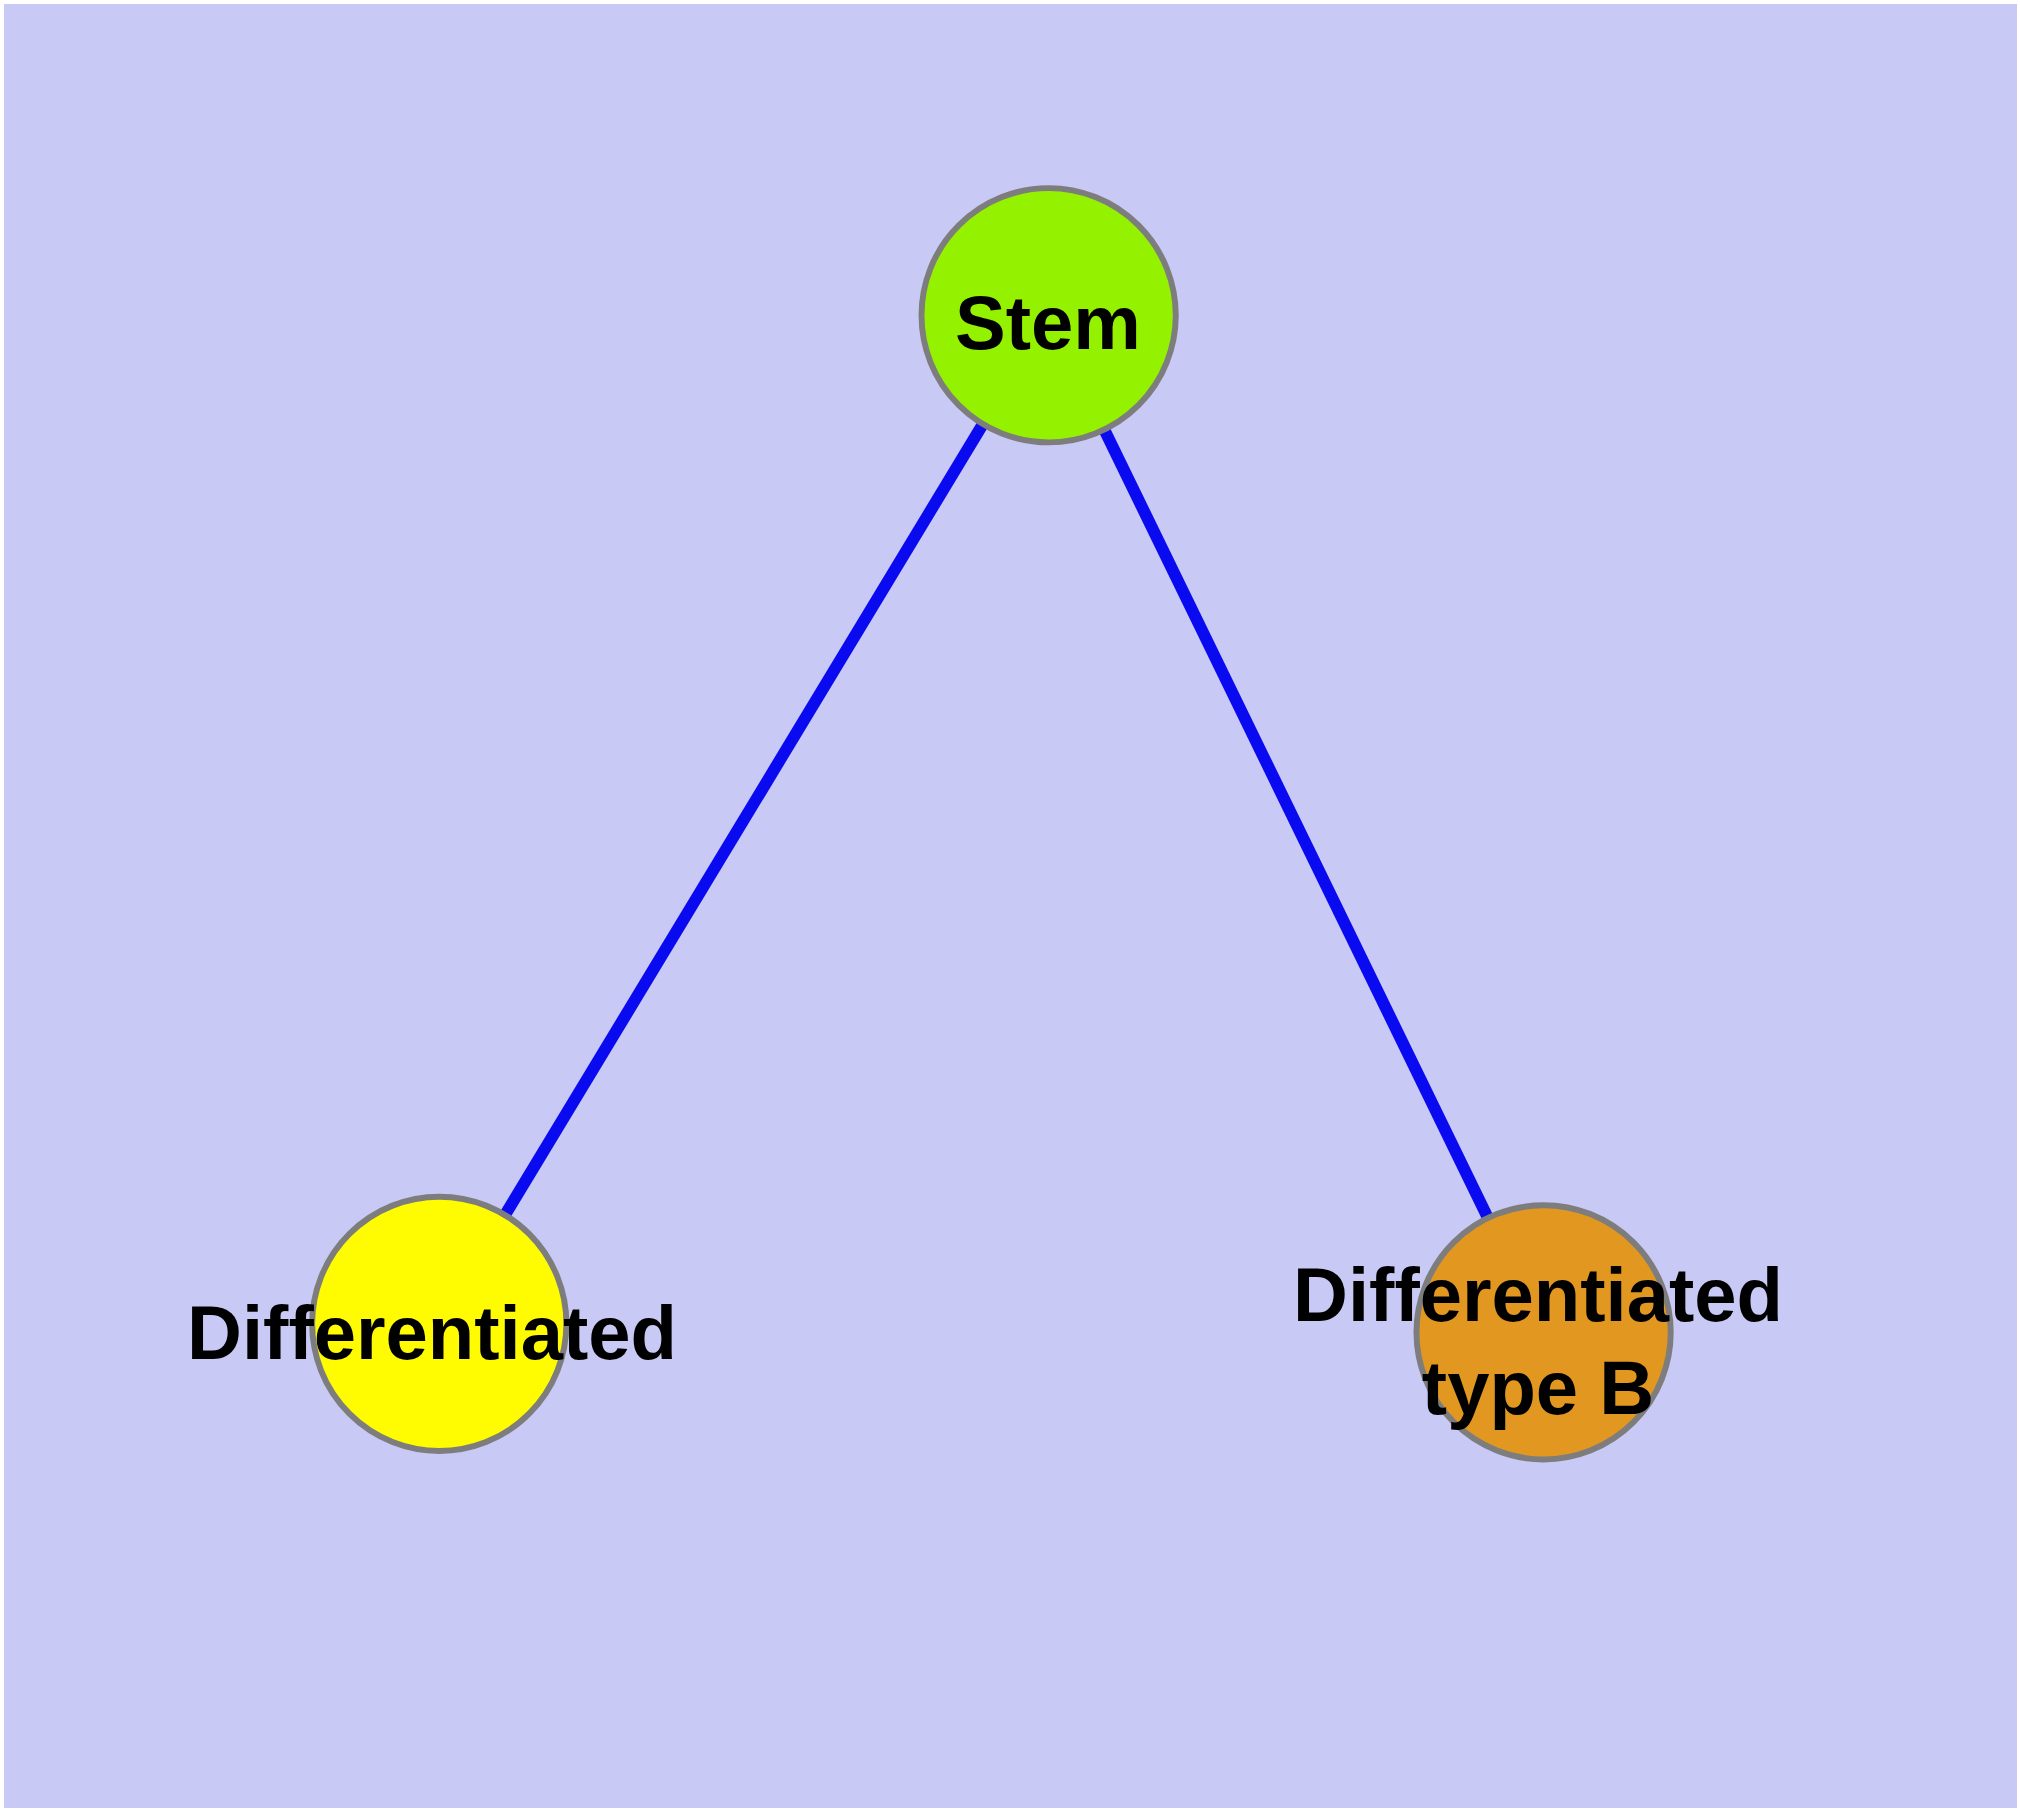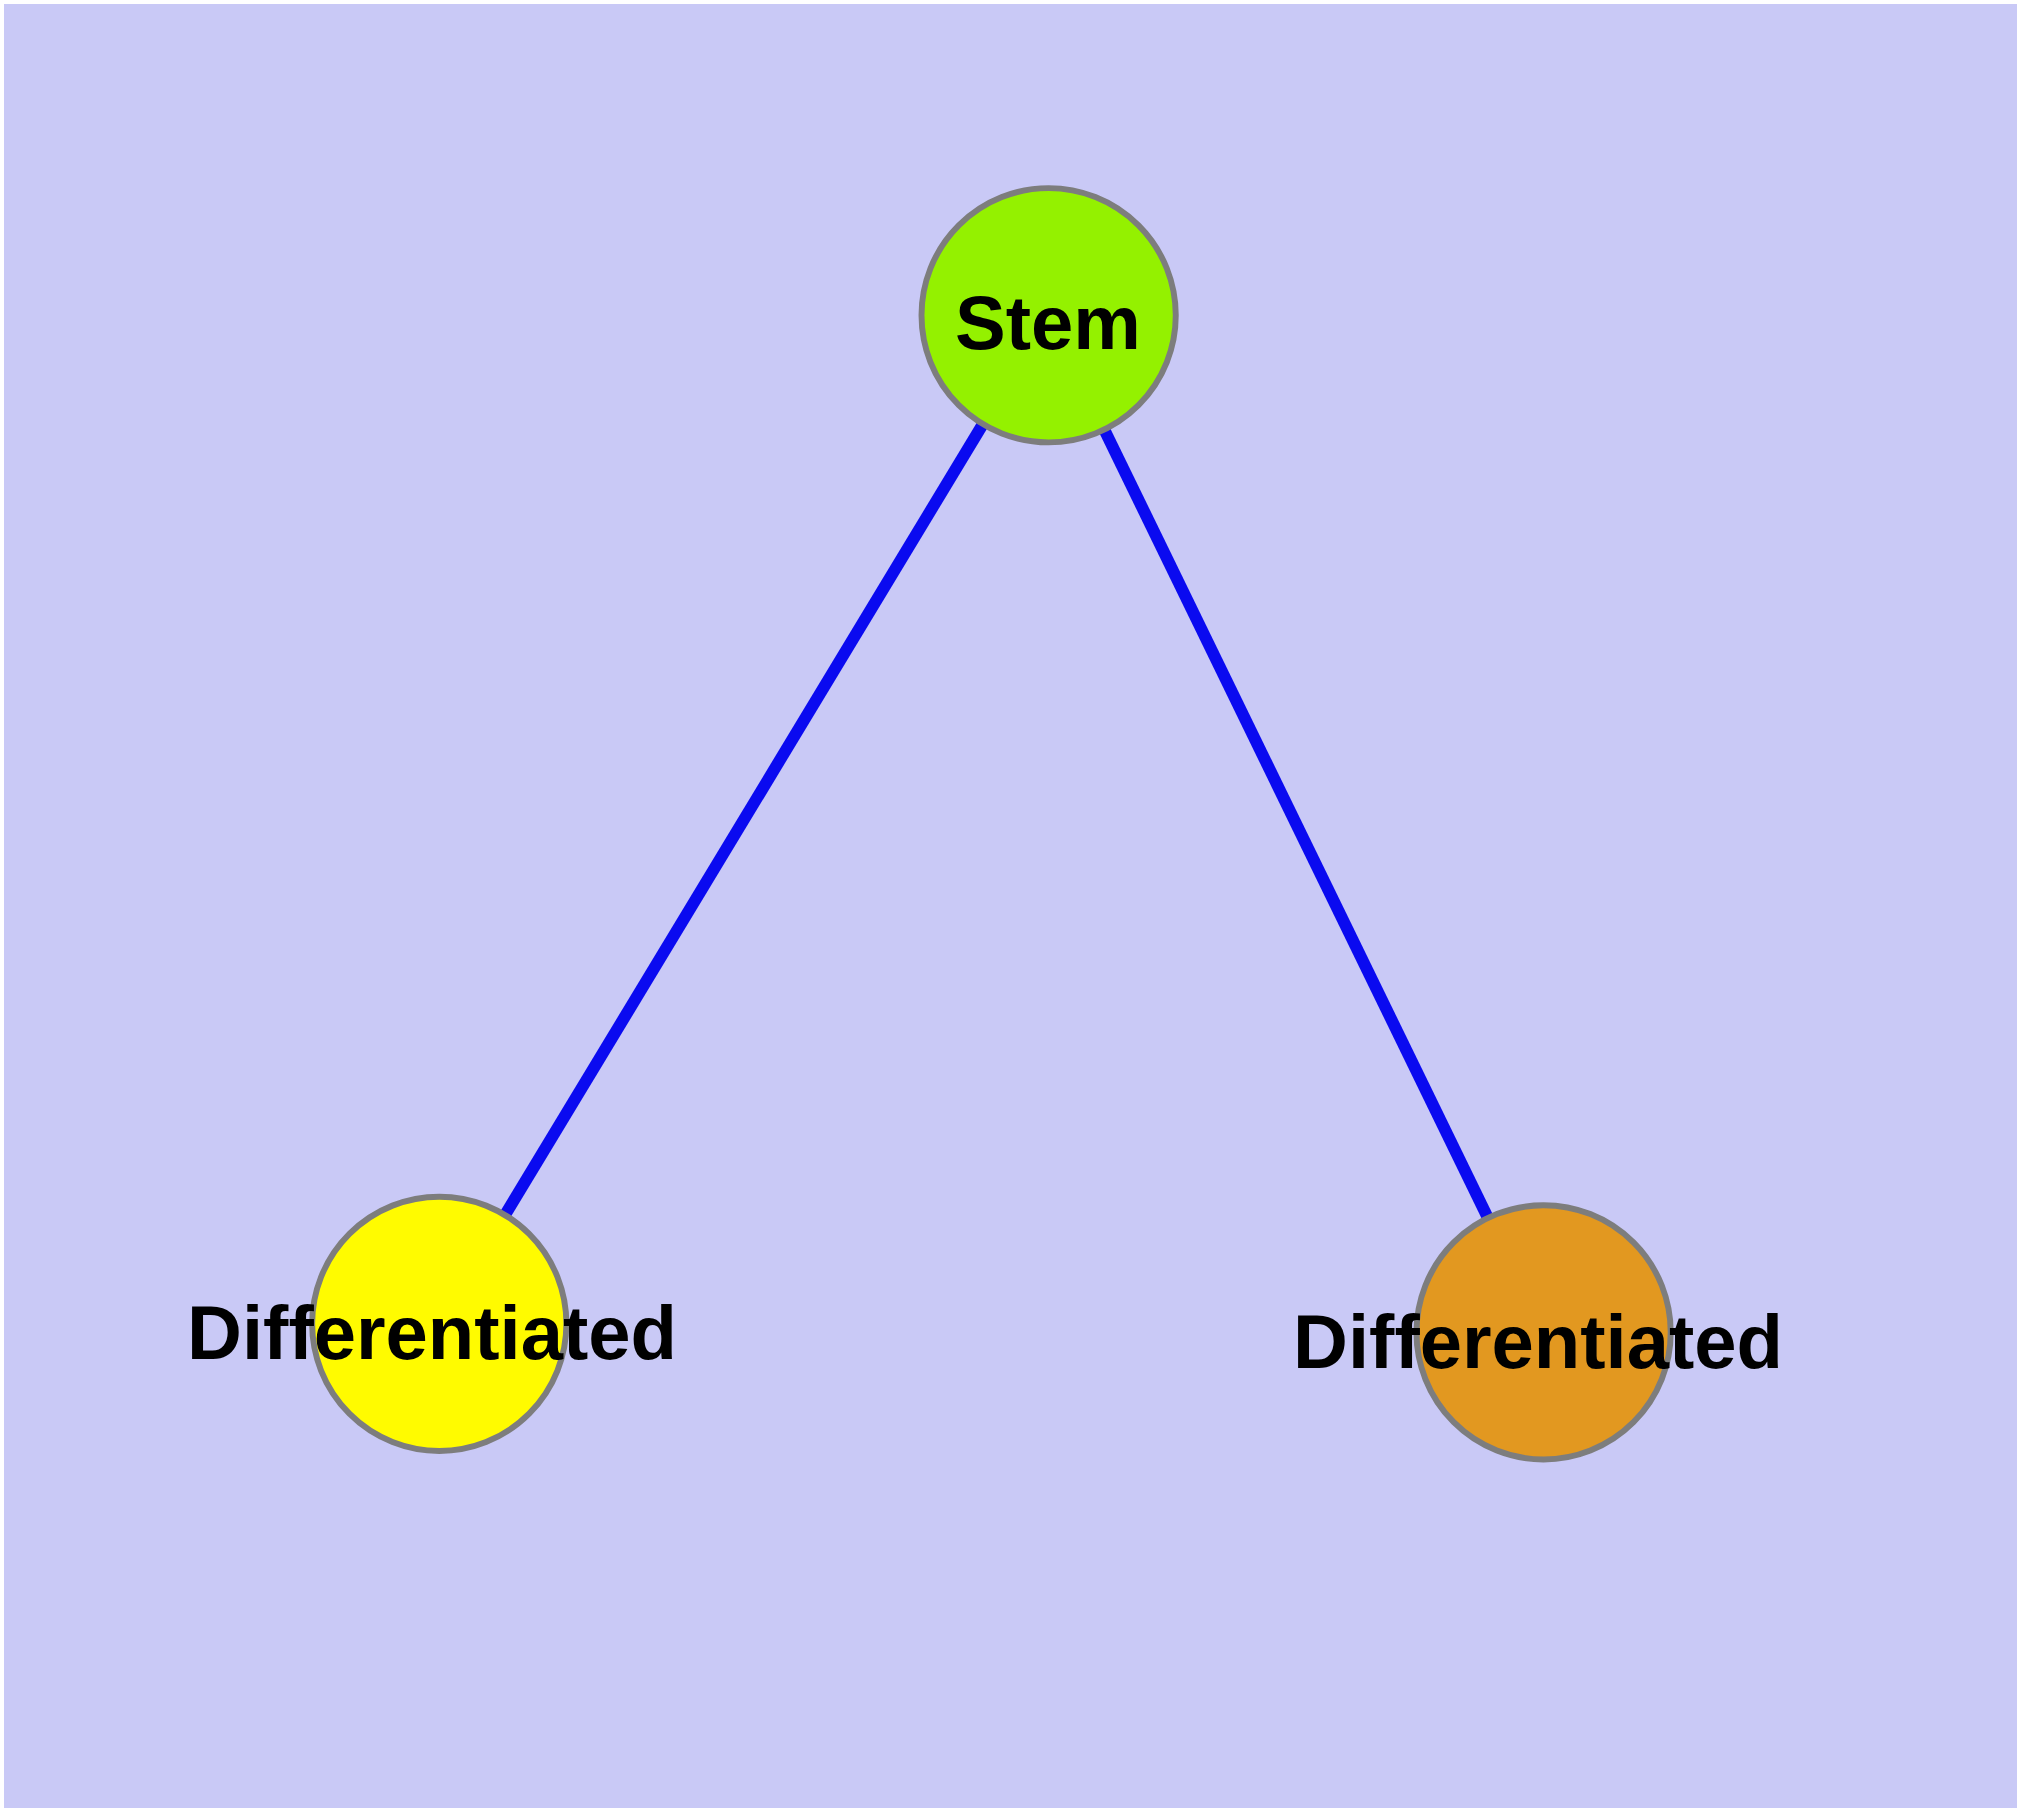--- a/index.html
+++ b/index.html
@@ -73,16 +73,17 @@
   <div class="node-label" style="left:1048px; top:322px;">
     <span>Stem</span>
   </div>
 
   <div class="node-label" style="left:432px; top:1332px;">
     <span>Differentiated</span>
   </div>
 
   <div class="node-label" style="left:1538px; top:1341px;">
     <span>Differentiated</span>
+    <span>type B</span>
   </div>
 
 </div>
 
 
 </body></html>

